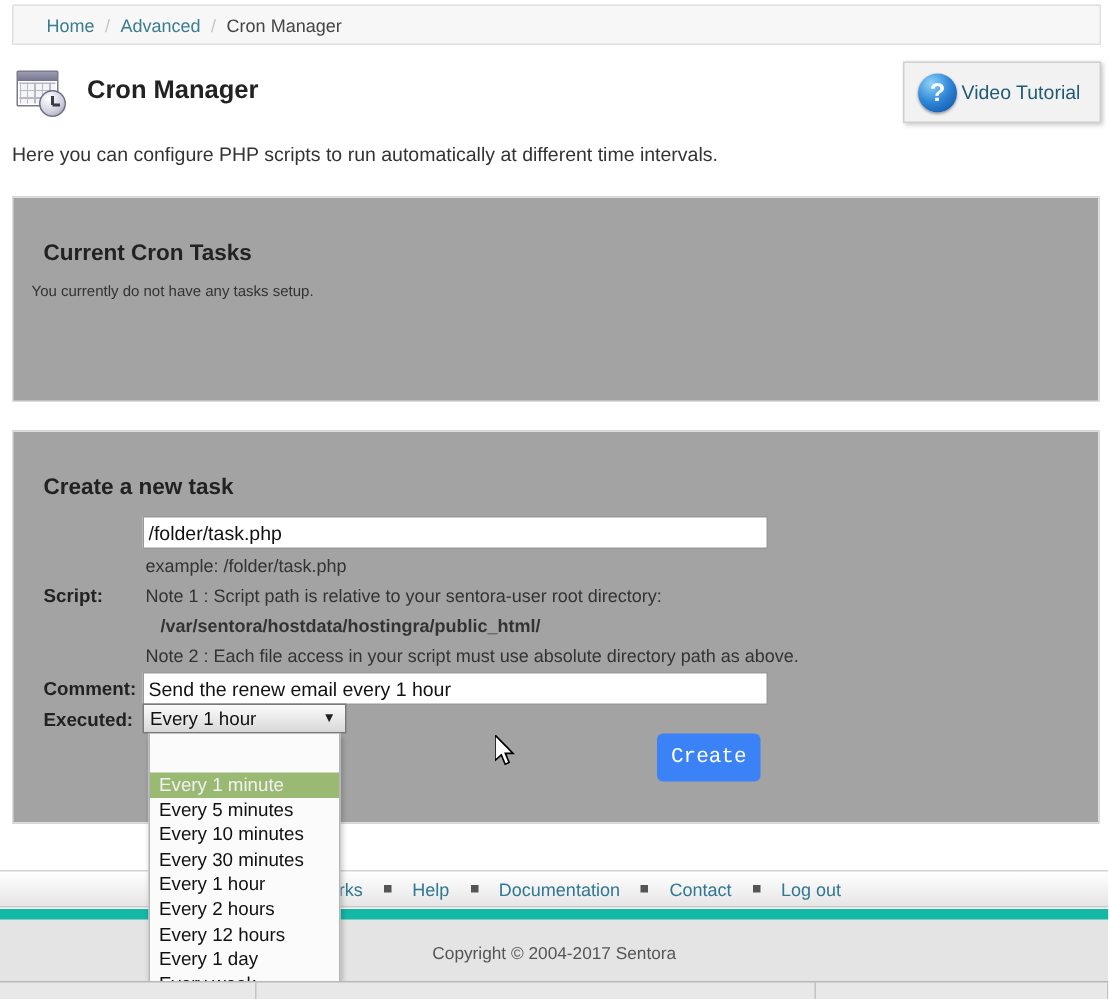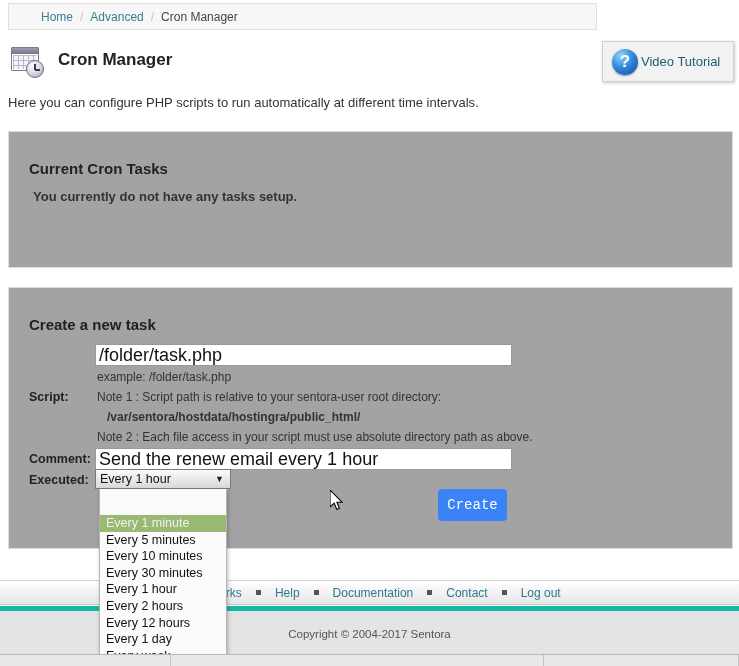--- a/index.html
+++ b/index.html
@@ -18,26 +18,26 @@
     width: 739px;
     height: 666px;
     background: #ffffff;
     overflow: hidden;
   }
 
   
   .breadcrumb {
     position: absolute;
     left: 8px; top: 3px;
-    width: 589px; height: 27px;
+    width: 726px; height: 27px;
     background: #f7f7f7;
     border: 1px solid #e0e0e0;
     display: flex;
     align-items: center;
-    padding-left: 32px;
+    padding-left: 22px;
     font-size: 12px;
   }
   .breadcrumb a {
     color: #3b7c91;
     text-decoration: none;
   }
   .breadcrumb .crumb-sep {
     color: #c6c6c6;
     margin: 0 7px;
     font-size: 12px;
@@ -160,24 +160,23 @@
   .panel h3 {
     margin: 0;
     position: absolute;
     left: 20px; top: 28px;
     font-size: 15px;
     font-weight: bold;
     color: #222;
   }
   .panel .panel-text {
     position: absolute;
-    left: 24px; top: 57px;
-    font-size: 13px;
+    left: 12px; top: 57px;
+    font-size: 10px;
     color: #333;
-    font-weight: bold;
   }
 
   
   .form-area {
     position: absolute;
     left: 0; top: 46px;
     width: 100%;
   }
   .row-label {
     position: absolute;
@@ -186,21 +185,21 @@
     font-weight: bold;
     color: #222;
   }
   .txtinput {
     position: absolute;
     left: 86px;
     height: 22px;
     background: #ffffff;
     border: 1px solid #999999;
     font-family: "Liberation Sans", sans-serif;
-    font-size: 18px;
+    font-size: 13px;
     color: #111;
     padding: 0 3px;
     outline: none;
   }
   #script-input { top: 10px; width: 417px; }
   #comment-input { top: 114px; width: 417px; }
 
   .note {
     position: absolute;
     left: 88px;
@@ -315,21 +314,21 @@
     width: 5px; height: 5px;
     background: #555;
     margin: 0 14px;
     vertical-align: middle;
   }
   .footer-bottom {
     position: absolute;
     left: 0; top: 606px;
     width: 739px; height: 48px;
     background: #e4e4e4;
-    border-top: 5px solid #14b8a6;
+    border-top: 7px solid #14b8a6;
     text-align: center;
     z-index: 8;
   }
   .copyright {
     display: inline-block;
     margin-top: 17px;
     font-size: 11.5px;
     color: #555;
   }
   .taskbar {

